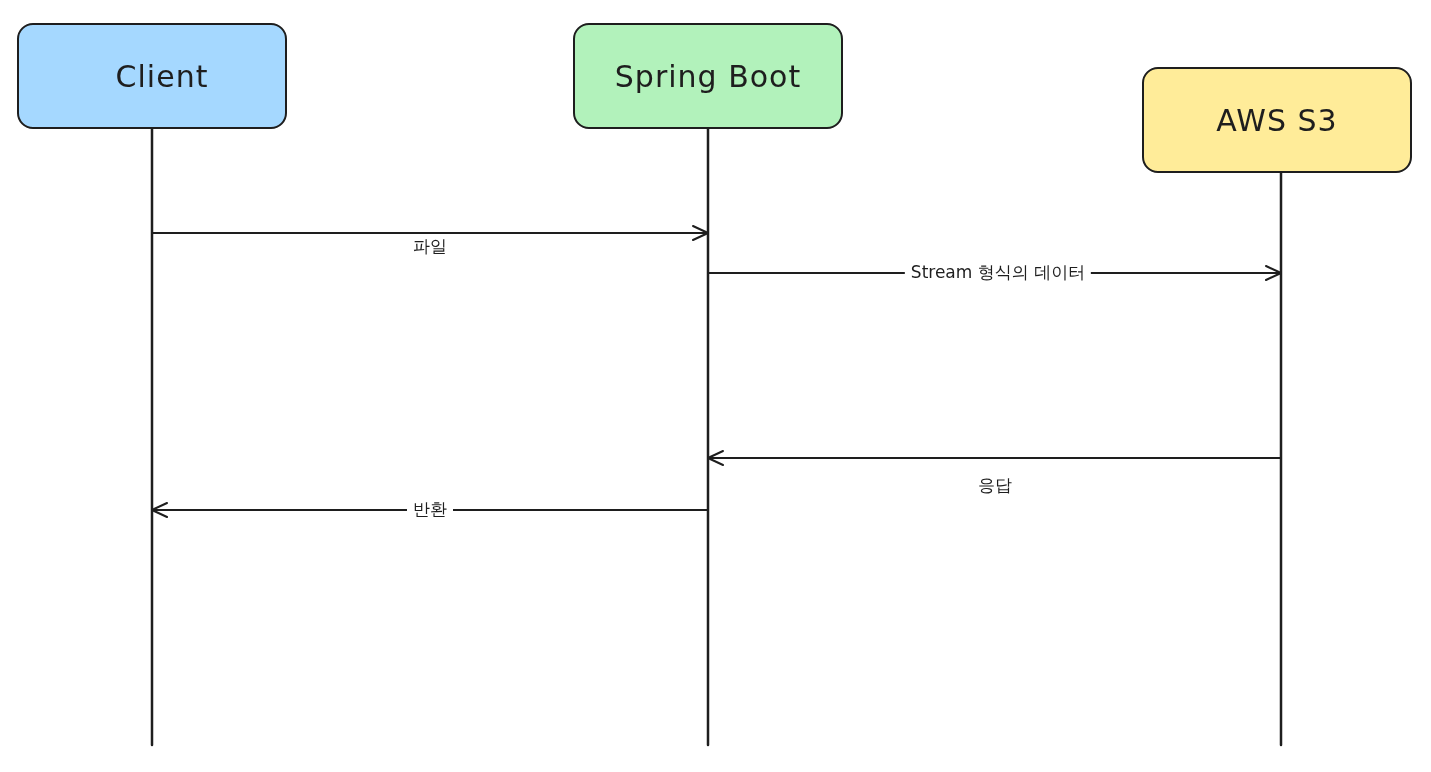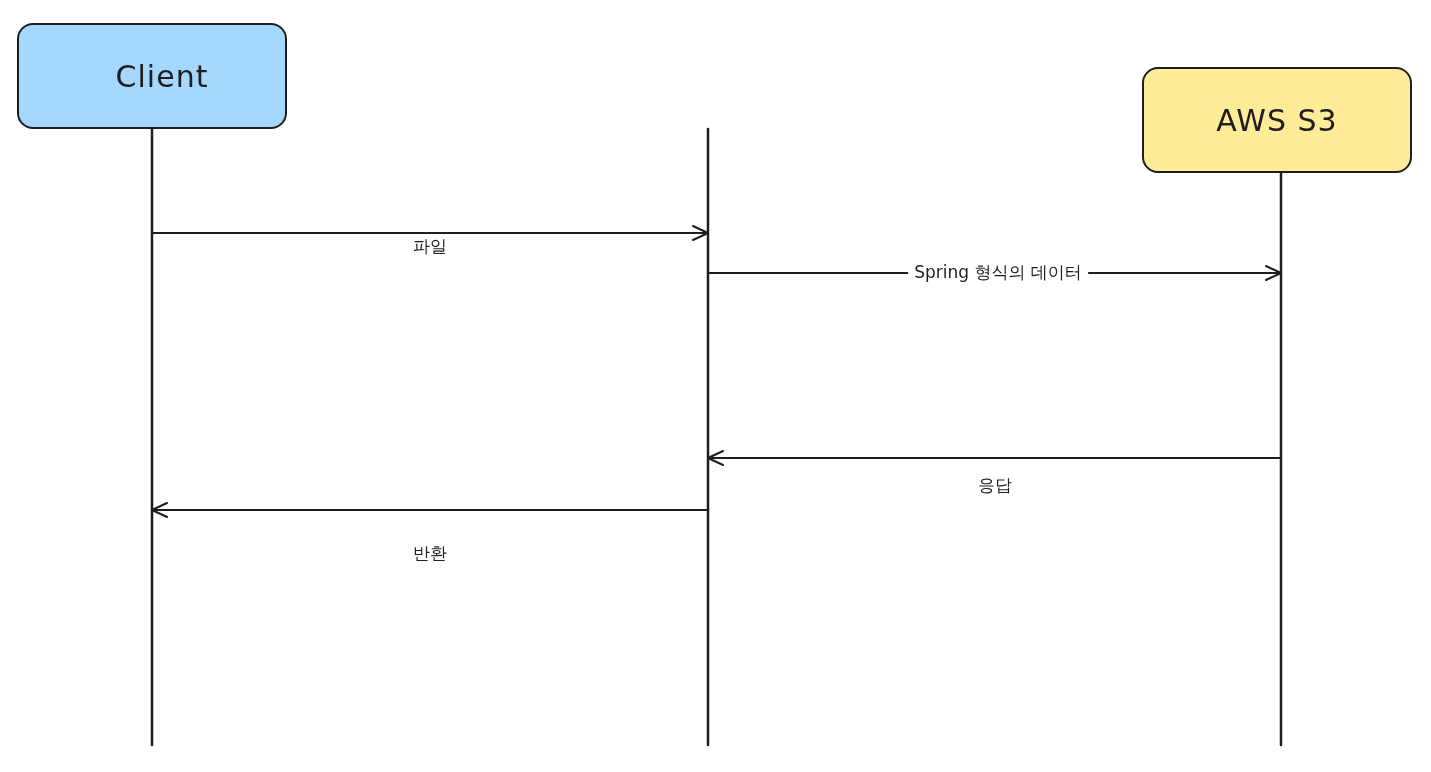--- a/index.html
+++ b/index.html
@@ -63,21 +63,21 @@
     background: #ffffff;
     padding: 1px 6px;
     font-size: 17px;
     color: #1e1e1e;
     white-space: nowrap;
     line-height: 1.25;
   }
   .msg-label.m1 { left: 430px;  top: 247px; }
   .msg-label.m2 { left: 998px;  top: 273px; }
   .msg-label.m3 { left: 995px;  top: 458px; margin-top: 28px; }
-  .msg-label.m4 { left: 430px;  top: 510px; margin-top: 44px; }
+  .msg-label.m4 { left: 430px;  top: 510px; }
 </style>
 </head>
 <body>
 
 <div class="canvas">
 
   <svg class="lines" viewBox="0 0 1431 772">
 
     <line class="lifeline" x1="152" y1="129" x2="152" y2="745"></line>
     <line class="lifeline" x1="708" y1="129" x2="708" y2="745"></line>
@@ -93,26 +93,29 @@
     <polyline class="msg-head" points="723,451 708,458 723,465"></polyline>
 
     <line class="msg-line" x1="708" y1="510" x2="154" y2="510"></line>
     <polyline class="msg-head" points="167,503 152,510 167,517"></polyline>
   </svg>
 
   <div class="actor client" style="background-color: rgb(165, 216, 255);">
     <span class="actor-label">Client</span>
   </div>
 
+  <div class="actor springboot" style="background-color: rgb(178, 242, 187);">
+    <span class="actor-label">Spring Boot</span>
+  </div>
 
   <div class="actor awss3" style="background-color: rgb(255, 236, 153);">
     <span class="actor-label">AWS S3</span>
   </div>
 
   <div class="msg-label m1">파일</div>
 
-  <div class="msg-label m2">Spring 형식의 데이터</div>
+  <div class="msg-label m2">Stream 형식의 데이터</div>
 
   <div class="msg-label m3">응답</div>
 
   <div class="msg-label m4">반환</div>
 
 </div>
 
 </body></html>

